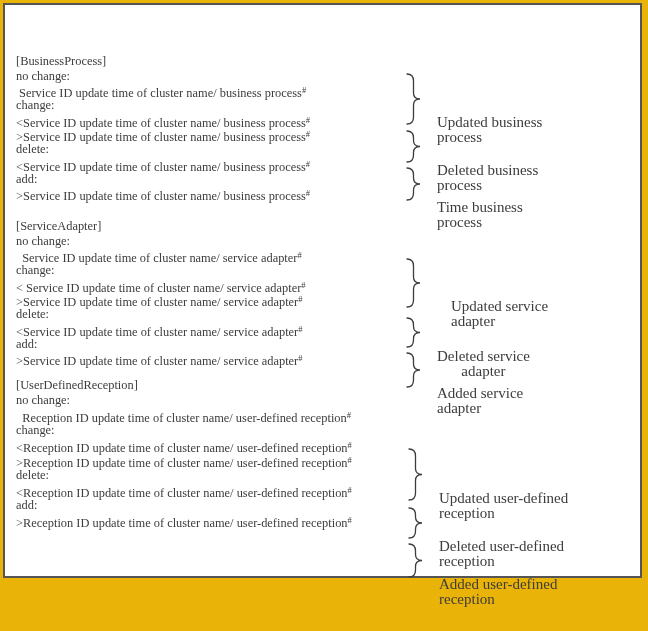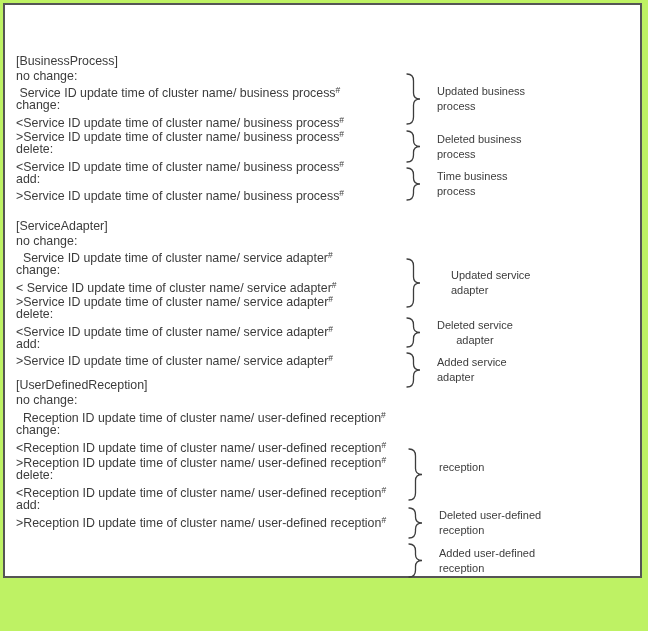--- a/index.html
+++ b/index.html
@@ -1,21 +1,21 @@
 <!DOCTYPE html>
 <html><head>
 <meta charset="utf-8">
 <style>
   html, body { margin: 0; padding: 0; background: #fff; }
   .canvas {
     position: relative;
     width: 648px;
     height: 631px;
-    background: #bef264;
-    font-family: Liberation Sans, sans-serif;
+    background: #eab308;
+    font-family: Liberation Serif, serif;
     color: #3c3c3c;
     overflow: hidden;
   }
   .box {
     position: absolute;
     left: 3px; top: 3px;
     width: 639px; height: 575px;
     border: 2px solid #555555;
     box-sizing: border-box;
     background: #ffffff;
@@ -28,23 +28,24 @@
   }
   .section .line { overflow: visible; }
   .section sup {
     font-size: 8.5px;
     vertical-align: 4px;
     letter-spacing: 0;
   }
   .brace-layer { position: absolute; inset: 0; }
   .brace-label {
     position: absolute;
-    font-size: 11px;
+    font-size: 15px;
     line-height: 15px;
     white-space: nowrap;
+    margin-top: 31px;
   }
   .footnote {
     position: absolute;
     left: 8px; top: 594px;
     width: 634px;
     font-size: 12.2px;
     line-height: 15.5px;
   }
 </style>
 </head>
@@ -97,20 +98,21 @@
         <path d="M2,1 Q8.5,1 8.5,8 L8.5,12 Q8.5,18 15,18 Q8.5,18 8.5,24 L8.5,28 Q8.5,35 2,35" fill="none" stroke="#3c3c3c" stroke-width="1.3" stroke-linecap="round"></path>
       </svg>
       <div class="brace-label" style="left: 437px; top: 355px;">
         <div>Added service</div>
         <div>adapter</div>
       </div>
       <svg width="18" height="53" style="position: absolute; left: 407px; top: 448px; overflow: visible;">
         <path d="M2,1 Q8.5,1 8.5,8 L8.5,20.5 Q8.5,26.5 15,26.5 Q8.5,26.5 8.5,32.5 L8.5,45 Q8.5,52 2,52" fill="none" stroke="#3c3c3c" stroke-width="1.3" stroke-linecap="round"></path>
       </svg>
       <div class="brace-label" style="left: 439px; top: 459.5px;">
+        <div>Updated user-defined</div>
         <div>reception</div>
       </div>
       <svg width="18" height="32" style="position: absolute; left: 407px; top: 507px; overflow: visible;">
         <path d="M2,1 Q8.5,1 8.5,8 L8.5,10 Q8.5,16 15,16 Q8.5,16 8.5,22 L8.5,24 Q8.5,31 2,31" fill="none" stroke="#3c3c3c" stroke-width="1.3" stroke-linecap="round"></path>
       </svg>
       <div class="brace-label" style="left: 439px; top: 508px;">
         <div>Deleted user-defined</div>
         <div>reception</div>
       </div>
       <svg width="18" height="35" style="position: absolute; left: 407px; top: 543px; overflow: visible;">

